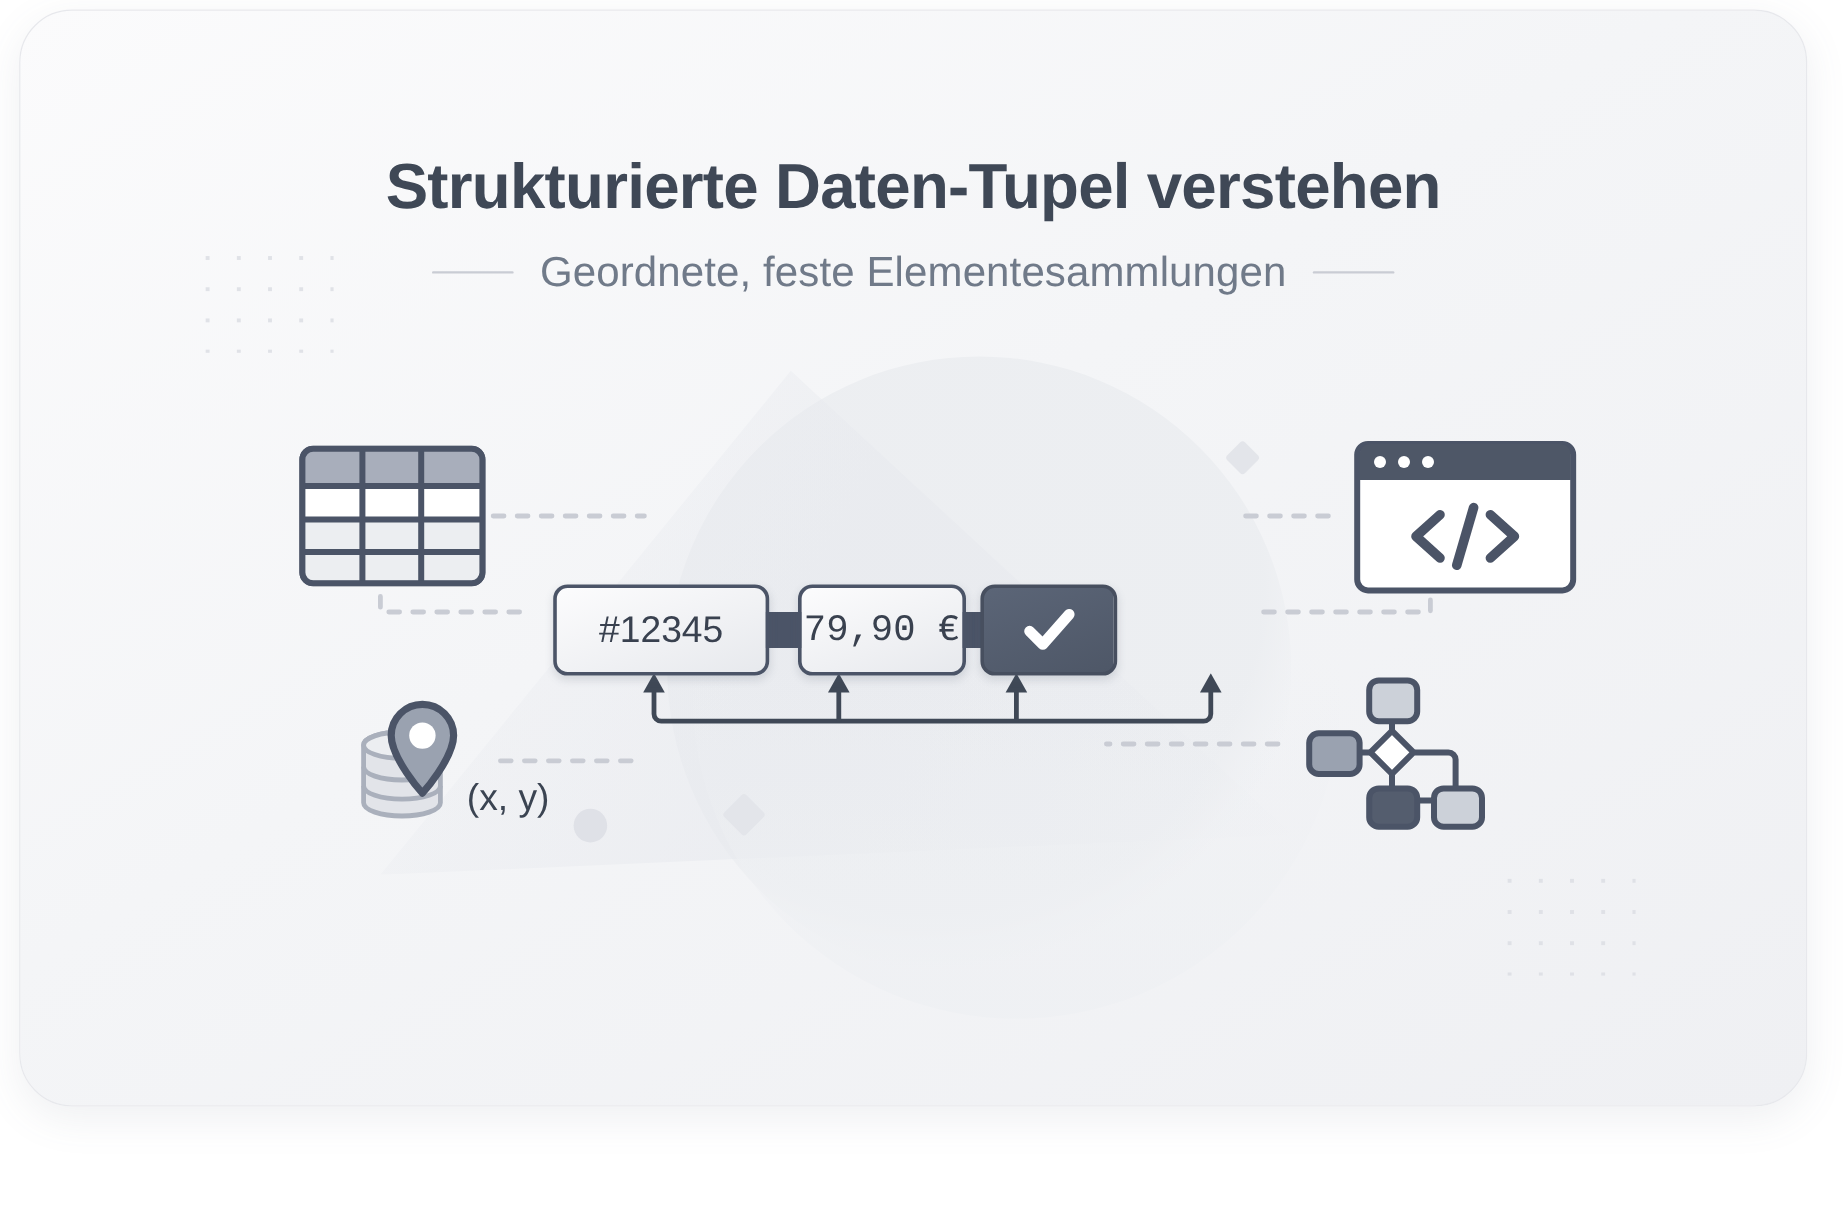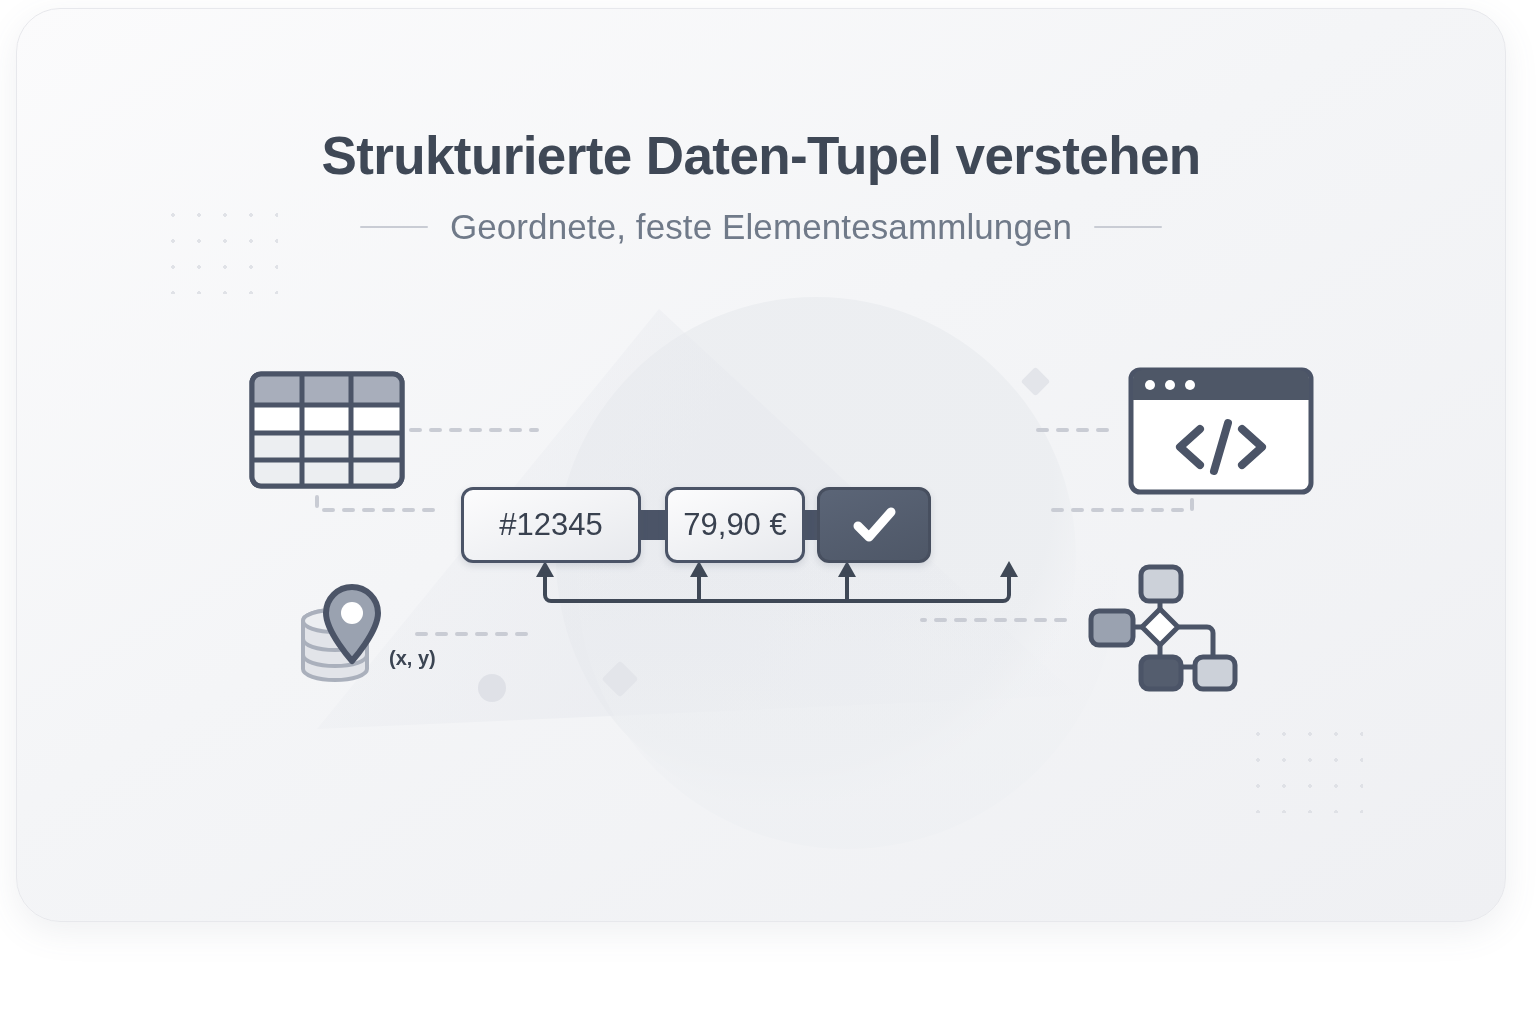--- a/index.html
+++ b/index.html
@@ -155,21 +155,21 @@
   }
   .chip.mid {
     background: linear-gradient(160deg, #dfe2e8 0%, #c9ced7 100%);
   }
   .chip.dark {
     background: linear-gradient(160deg, #5b6577 0%, #4e5767 100%);
     border-color: #474f5f;
   }
   .chip.c-id    { width: 180px; }
   .chip.c-code  { width: 115px; }
-  .chip.c-price { width: 140px; }
+  .chip.c-price { width: 140px; font-family: Liberation Mono, monospace; }
   .chip.c-check { width: 114px; }
 
   .connector {
     width: 18px;
     height: 30px;
     background: #4b5467;
     margin: 0 -3px;
     z-index: 1;
   }
 
@@ -207,24 +207,23 @@
     position: absolute;
     left: 278px;
     top: 572px;
     width: 116px;
     height: 110px;
   }
   .xy-label {
     position: absolute;
     left: 372px;
     top: 638px;
-    font-size: 20px;
+    font-size: 31px;
     color: #3b4椅;
     color: #3b4452;
-    font-weight: bold;
   }
 
   
   .flowchart {
     position: absolute;
     left: 1068px;
     top: 552px;
     width: 172px;
     height: 132px;
   }

